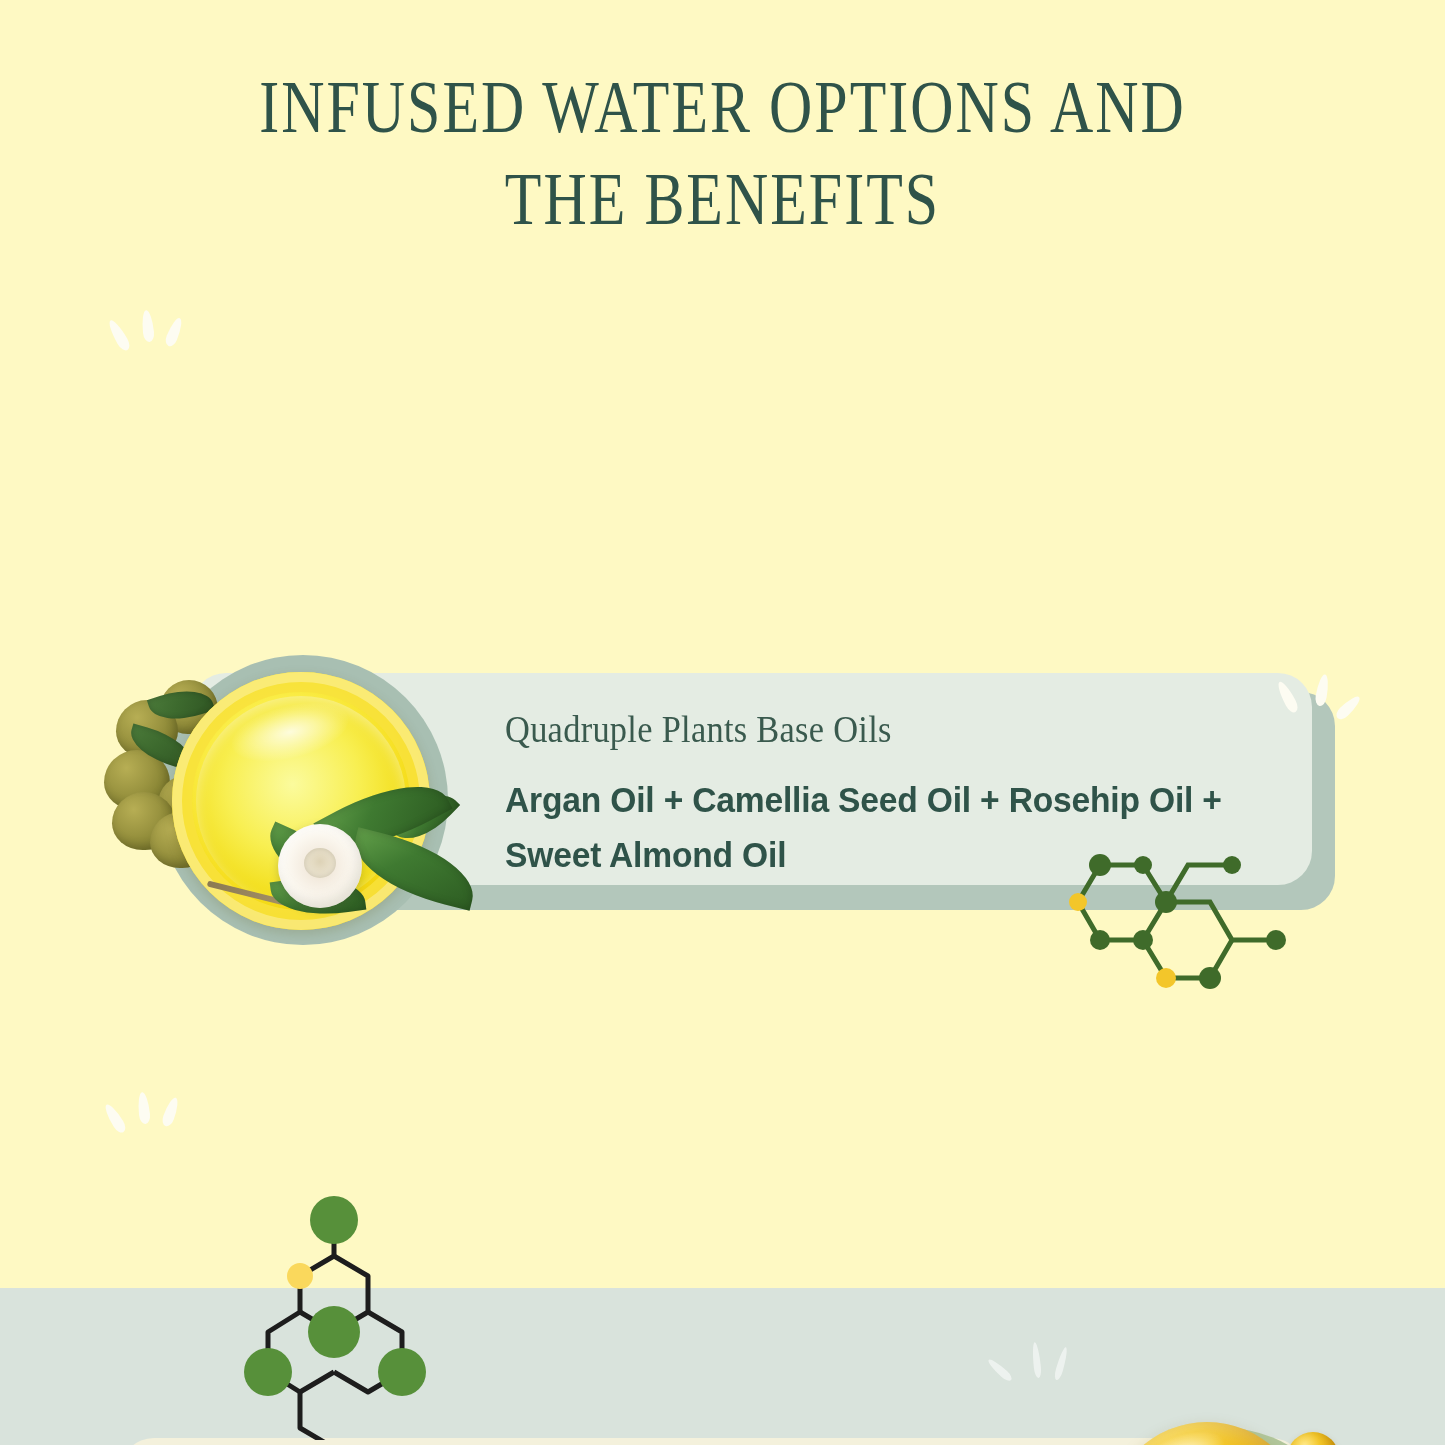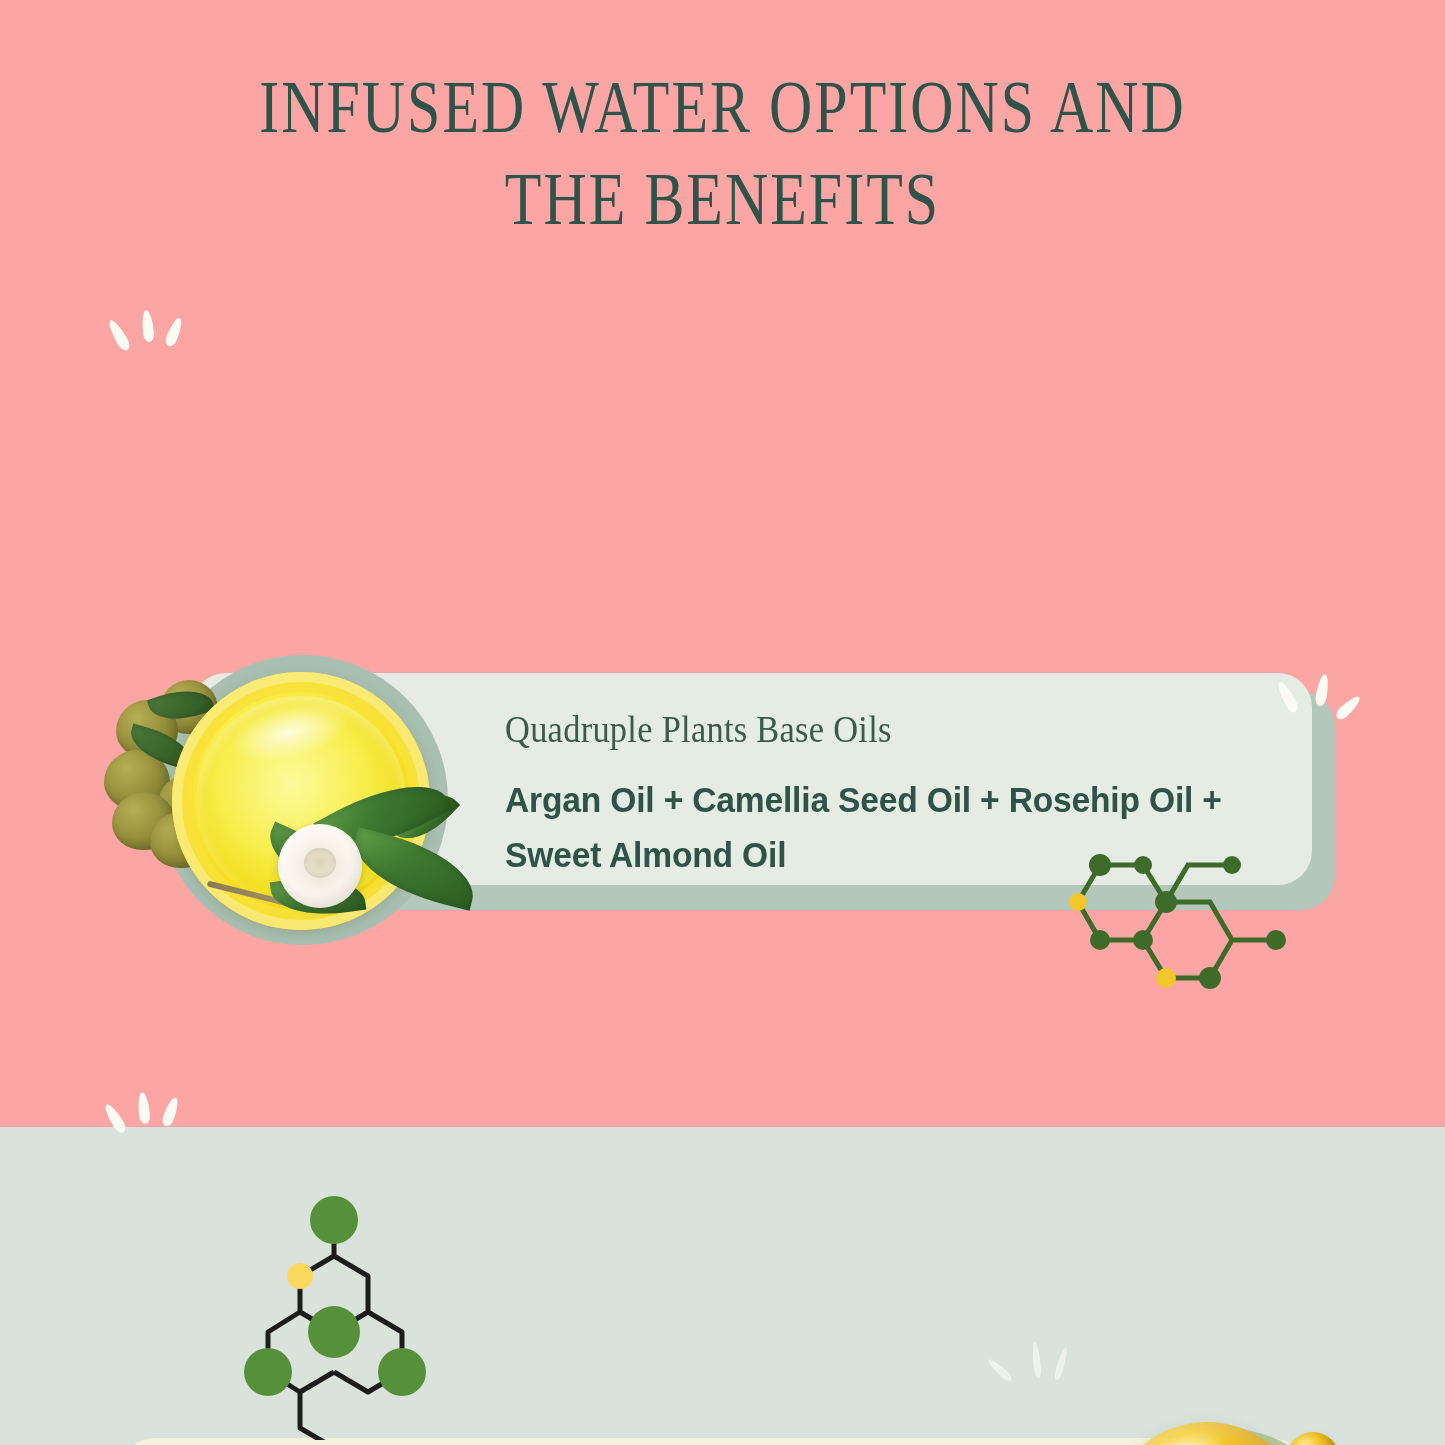--- a/index.html
+++ b/index.html
@@ -11,22 +11,22 @@
     height: 1445px;
     background: #d9e3dc;
     font-family: "Liberation Sans", sans-serif;
     overflow: hidden;
     position: relative;
   }
   .page {
     position: absolute;
     inset: 0;
     width: 1445px;
-    height: 1127px;
-    background: #fca5a5;
+    height: 1288px;
+    background: #fef9c3;
   }
 
   
   .title {
     position: absolute;
     top: 62px;
     left: 0;
     width: 1445px;
     text-align: center;
     font-family: "Liberation Serif", "DejaVu Serif", serif;

